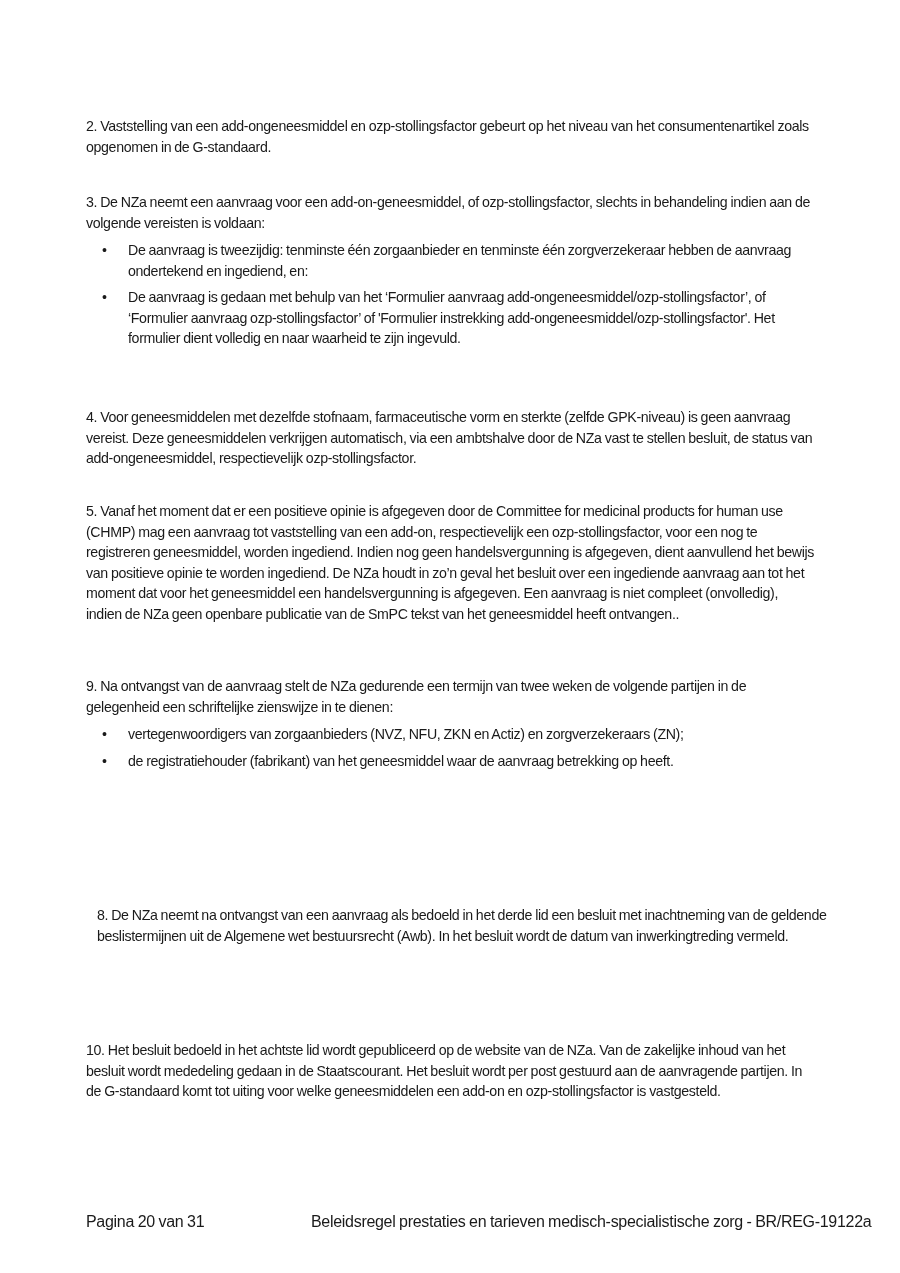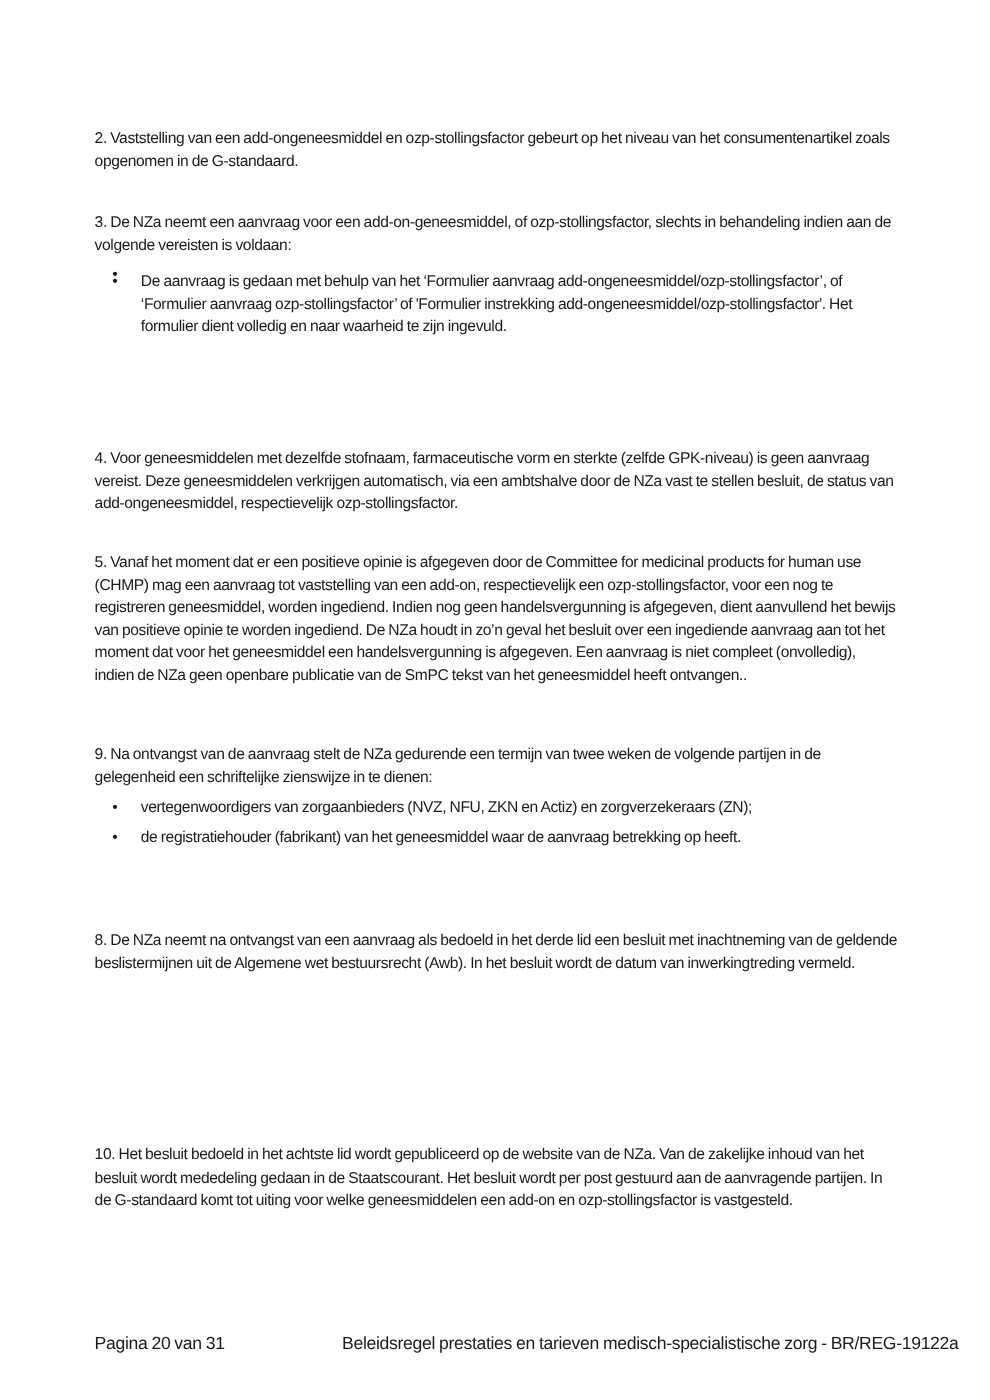--- a/index.html
+++ b/index.html
@@ -69,20 +69,21 @@
 
 <div class="page">
 
   <p class="para" style="top:116px;">2. Vaststelling van een add-ongeneesmiddel en ozp-stollingsfactor gebeurt op het niveau van het consumentenartikel zoals opgenomen in de G-standaard.</p>
 
   <p class="para" style="top:192px;">3. De NZa neemt een aanvraag voor een add-on-geneesmiddel, of ozp-stollingsfactor, slechts in behandeling indien aan de volgende vereisten is voldaan:</p>
 
   <ul class="bullets" style="top:240px;">
     <li>
       <span class="dot">•</span>
+      <span>De aanvraag is tweezijdig: tenminste één zorgaanbieder en tenminste één zorgverzekeraar hebben de aanvraag ondertekend en ingediend, en:</span>
     </li>
     <li>
       <span class="dot">•</span>
       <span>De aanvraag is gedaan met behulp van het ‘Formulier aanvraag add-ongeneesmiddel/ozp-stollingsfactor’, of ‘Formulier aanvraag ozp-stollingsfactor’ of 'Formulier instrekking add-ongeneesmiddel/ozp-stollingsfactor'. Het formulier dient volledig en naar waarheid te zijn ingevuld.</span>
     </li>
   </ul>
 
   <p class="para" style="top:407px;">4. Voor geneesmiddelen met dezelfde stofnaam, farmaceutische vorm en sterkte (zelfde GPK-niveau) is geen aanvraag vereist. Deze geneesmiddelen verkrijgen automatisch, via een ambtshalve door de NZa vast te stellen besluit, de status van add-ongeneesmiddel, respectievelijk ozp-stollingsfactor.</p>
 
   <p class="para" style="top:501px;">5. Vanaf het moment dat er een positieve opinie is afgegeven door de Committee for medicinal products for human use (CHMP) mag een aanvraag tot vaststelling van een add-on, respectievelijk een ozp-stollingsfactor, voor een nog te registreren geneesmiddel, worden ingediend. Indien nog geen handelsvergunning is afgegeven, dient aanvullend het bewijs van positieve opinie te worden ingediend. De NZa houdt in zo’n geval het besluit over een ingediende aanvraag aan tot het moment dat voor het geneesmiddel een handelsvergunning is afgegeven. Een aanvraag is niet compleet (onvolledig), indien de NZa geen openbare publicatie van de SmPC tekst van het geneesmiddel heeft ontvangen..</p>
@@ -94,21 +95,21 @@
       <span class="dot">•</span>
       <span>vertegenwoordigers van zorgaanbieders (NVZ, NFU, ZKN en Actiz) en zorgverzekeraars (ZN);</span>
     </li>
     <li>
       <span class="dot">•</span>
       <span>de registratiehouder (fabrikant) van het geneesmiddel waar de aanvraag betrekking op heeft.</span>
     </li>
   </ul>
 
 
-  <p class="para" style="top:845px;">8. De NZa neemt na ontvangst van een aanvraag als bedoeld in het derde lid een besluit met inachtneming van de geldende beslistermijnen uit de Algemene wet bestuursrecht (Awb). In het besluit wordt de datum van inwerkingtreding vermeld.</p>
+  <p class="para" style="top:905px;margin-left:11px;">8. De NZa neemt na ontvangst van een aanvraag als bedoeld in het derde lid een besluit met inachtneming van de geldende beslistermijnen uit de Algemene wet bestuursrecht (Awb). In het besluit wordt de datum van inwerkingtreding vermeld.</p>
 
 
   <p class="para" style="top:1040px;">10. Het besluit bedoeld in het achtste lid wordt gepubliceerd op de website van de NZa. Van de zakelijke inhoud van het besluit wordt mededeling gedaan in de Staatscourant. Het besluit wordt per post gestuurd aan de aanvragende partijen. In de G-standaard komt tot uiting voor welke geneesmiddelen een add-on en ozp-stollingsfactor is vastgesteld.</p>
 
   <div class="footer footer-left">Pagina 20 van 31</div>
   <div class="footer footer-right">Beleidsregel prestaties en tarieven medisch-specialistische zorg - BR/REG-19122a</div>
 
 </div>
 
 </body></html>

